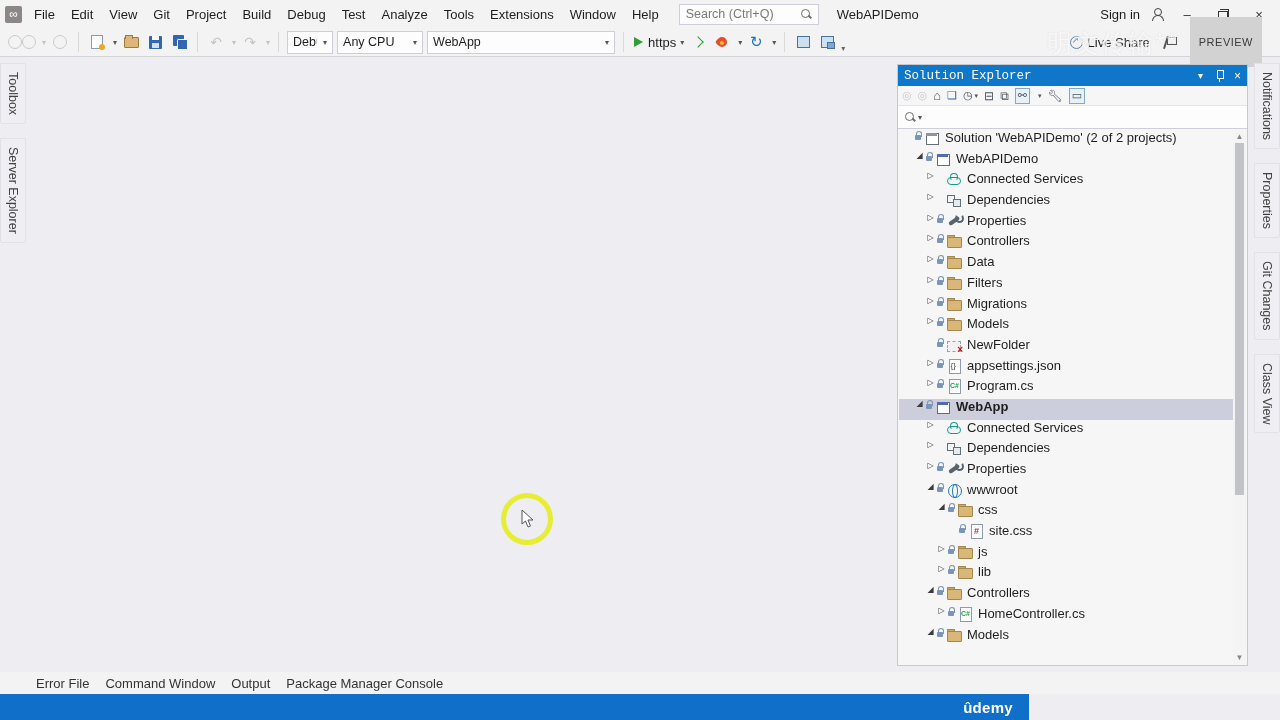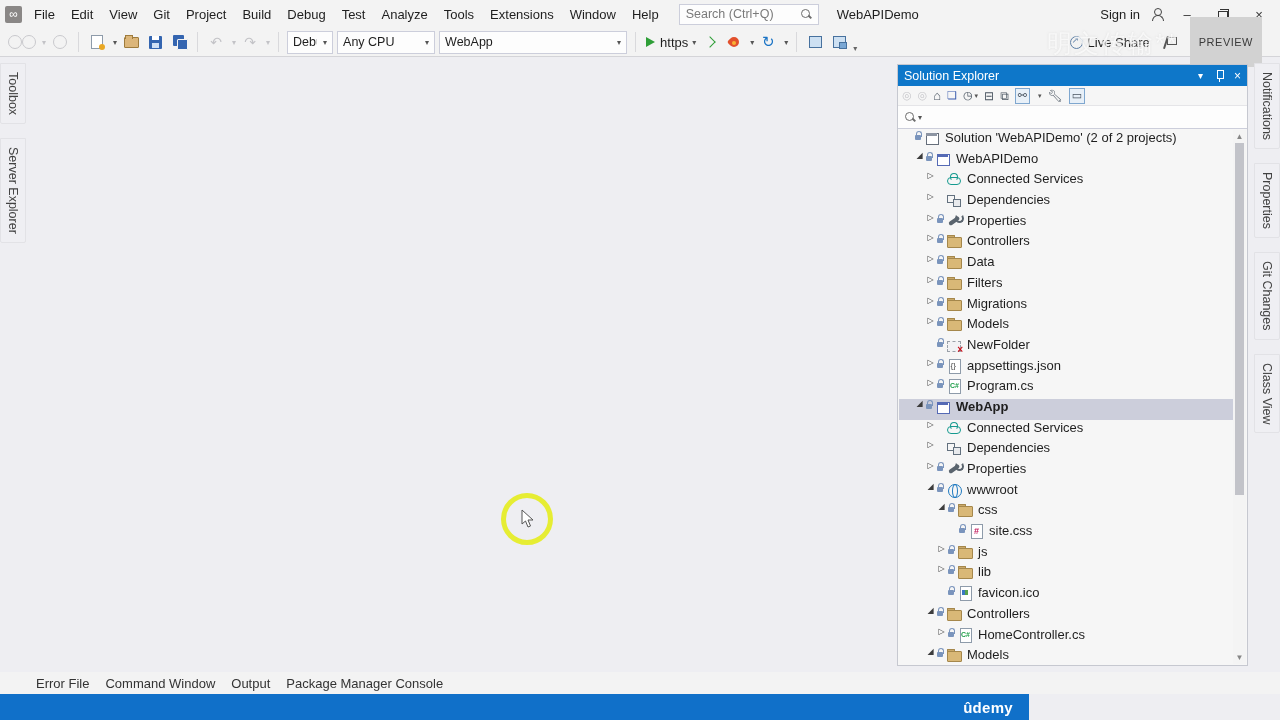--- a/index.html
+++ b/index.html
@@ -89,21 +89,21 @@
 
   
   .click-circle { position:absolute; left:501px; top:493px; width:52px; height:52px; border:5px solid #E4EC1E;
                   border-radius:50%; opacity:.9; }
   .cursor { position:absolute; left:521px; top:509px; width:14px; height:20px; }
 
   
   .se-panel { position:absolute; left:897px; top:64px; width:351px; height:602px; background:#F6F6F6;
               border:1px solid #C6C8D0; }
   .se-header { height:21px; background:#0E77C9; color:#fff; display:flex; align-items:center; padding:0 6px; font-size:12.5px; }
-  .se-header .title { flex:1; }
+  .se-header .title { flex:1;font-family:Liberation Mono, monospace; }
   .se-hicon { color:#fff; font-size:10px; margin-left:10px; }
   .pin-ic { position:relative; width:9px; height:12px; margin-left:12px; }
   .pin-ic::before { content:""; position:absolute; left:2px; top:0; width:5px; height:7px; border:1.3px solid #fff; }
   .pin-ic::after { content:""; position:absolute; left:4px; top:8px; width:1.3px; height:4px; background:#fff; }
   .se-toolbar { height:20px; display:flex; align-items:center; gap:6px; padding:0 4px; border-bottom:1px solid #E5E5E8; }
   .se-ti { font-size:11px; color:#4a5561; display:inline-flex; align-items:center; height:16px; }
   .se-ti.grayed { color:#C6C6CA; }
   .se-ti.boxed { border:1px solid #7FA7CF; background:#E8F0F8; padding:0 2px; }
   .se-ti .caret { font-size:7px; }
   .se-search { height:23px; margin:0; background:#FDFDFD; border-bottom:1px solid #CCCEDB; display:flex; align-items:center; padding:0 6px; color:#8a8a8a; font-size:12.5px; }
@@ -221,21 +221,21 @@
     <span class="sep"></span>
     <span class="tbtn undo">↶</span>
     <span class="caret gray">▾</span>
     <span class="tbtn undo">↷</span>
     <span class="caret gray">▾</span>
     <span class="sep"></span>
     <span class="combo" style="width:46px">
       <span class="cv">Debu</span>
       <span class="caret">▾</span>
     </span>
-    <span class="combo" style="width:98px">
+    <span class="combo" style="width:86px">
       <span class="cv">Any CPU</span>
       <span class="caret">▾</span>
     </span>
     <span class="combo" style="width:188px">
       <span class="cv">WebApp</span>
       <span class="caret">▾</span>
     </span>
     <span class="sep"></span>
     <span class="tbtn" style="margin-left:2px">
       <span class="play"></span>
@@ -439,26 +439,20 @@
           <div class="lk on"></div>
           <div class="ico folder"></div>
           <div class="lbl">js</div>
         </div>
         <div class="tree-row" style="padding-left: 37px;">
           <div class="ar">▷</div>
           <div class="lk on"></div>
           <div class="ico folder"></div>
           <div class="lbl">lib</div>
         </div>
-        <div class="tree-row" style="padding-left: 37px;">
-          <div class="ar"></div>
-          <div class="lk on"></div>
-          <div class="ico ico-file"></div>
-          <div class="lbl">favicon.ico</div>
-        </div>
         <div class="tree-row" style="padding-left: 26px;">
           <div class="ar">◢</div>
           <div class="lk on"></div>
           <div class="ico folder"></div>
           <div class="lbl">Controllers</div>
         </div>
         <div class="tree-row" style="padding-left: 37px;">
           <div class="ar">▷</div>
           <div class="lk on"></div>
           <div class="ico cs"></div>

